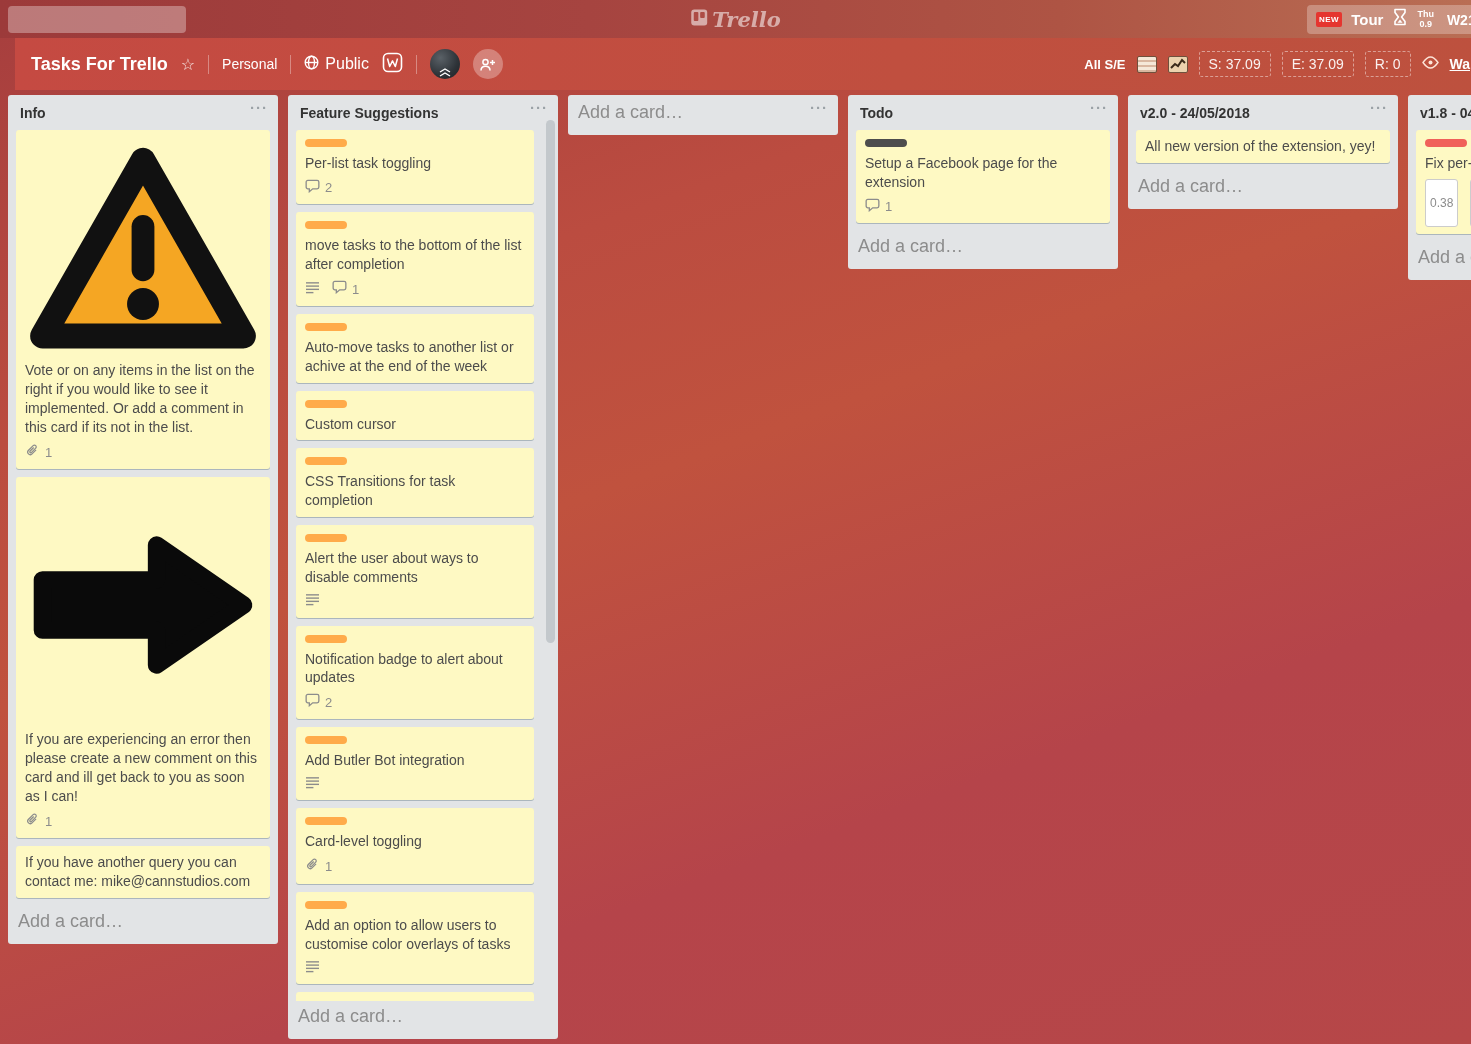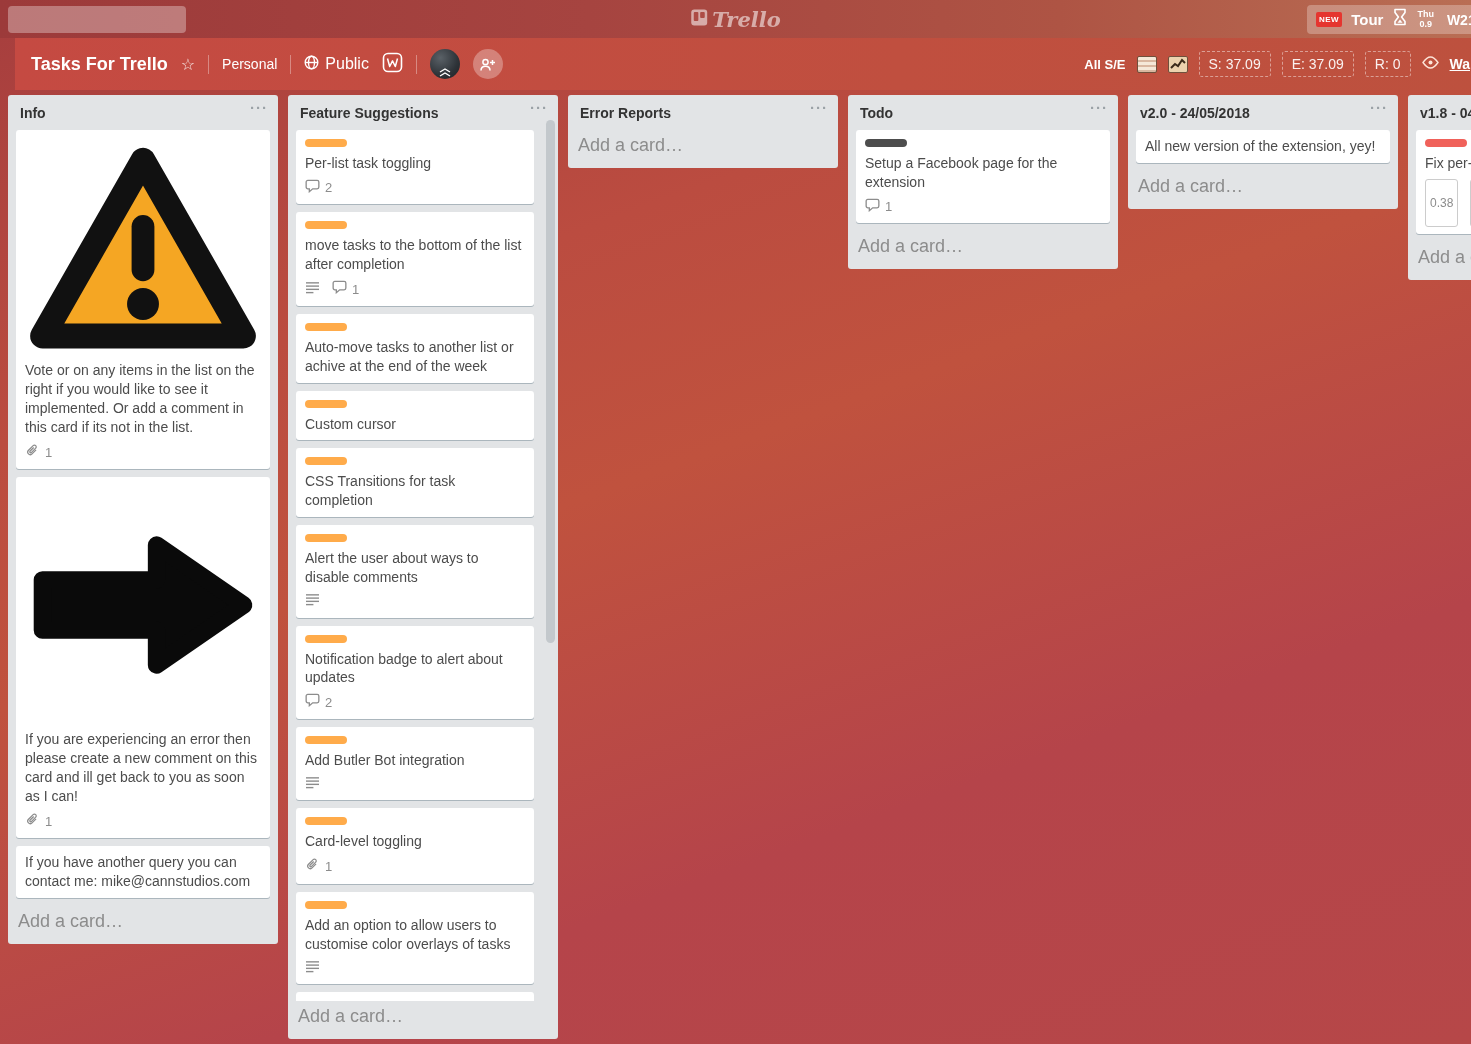--- a/index.html
+++ b/index.html
@@ -62,21 +62,21 @@
     padding:5px 8px; display:flex; align-items:flex-start; gap:10px; overflow:hidden; }
   .list { width:270px; min-width:270px; background:#e2e4e6; border-radius:3px;
     padding-bottom:4px; position:relative; }
   .list.full-height { height:100%; display:flex; flex-direction:column; }
   .list.full-height .cards { flex:1; overflow:hidden; }
   .list-header { padding:10px 20px 7px 12px; font-size:14px; font-weight:bold; color:#333; }
   .list-menu { position:absolute; right:10px; top:4px; color:#9aa1a6; font-size:15px;
     font-weight:bold; letter-spacing:1px; cursor:pointer; }
   .cards { padding:2px 8px 0; }
   .list.has-scrollbar .cards { padding-right:24px; }
-  .card { background:#ffffff; border-radius:3px; box-shadow:0 1px 0 rgba(9,45,66,.25);
+  .card { background:#fef9c3; border-radius:3px; box-shadow:0 1px 0 rgba(9,45,66,.25);
     padding:7px 9px; margin-bottom:8px; font-size:14px; color:#4c4c4c;
     line-height:1.35; cursor:pointer; }
   .card-labels { display:flex; gap:4px; margin:2px 0 7px; }
   .card-label { width:42px; height:8px; border-radius:4px; }
   .card-image { margin:6px 0 10px; display:flex; justify-content:center; }
   .card-badges { display:flex; align-items:center; gap:12px; margin-top:6px;
     color:#8c8c8c; font-size:13px; }
   .badge { display:flex; align-items:center; gap:5px; }
   .badge-box { border:1px solid #ccc; border-radius:3px; padding:15px 4px;
     font-size:12px; color:#8c8c8c; background:#fff; }
@@ -372,21 +372,20 @@
         <div class="card">
           <div class="card-labels">
             <div class="card-label" style="background: rgb(255, 171, 74);"></div>
           </div>
         </div>
       </div>
       <div class="scroll-thumb"></div>
       <div class="add-card">Add a card…</div>
     </div>
     <div class="list">
-      <div class="list-header">Error Reports</div>
       <span class="list-menu">···</span>
       <div class="cards"></div>
       <div class="add-card">Add a card…</div>
     </div>
     <div class="list">
       <div class="list-header">Todo</div>
       <span class="list-menu">···</span>
       <div class="cards">
         <div class="card">
           <div class="card-labels">

